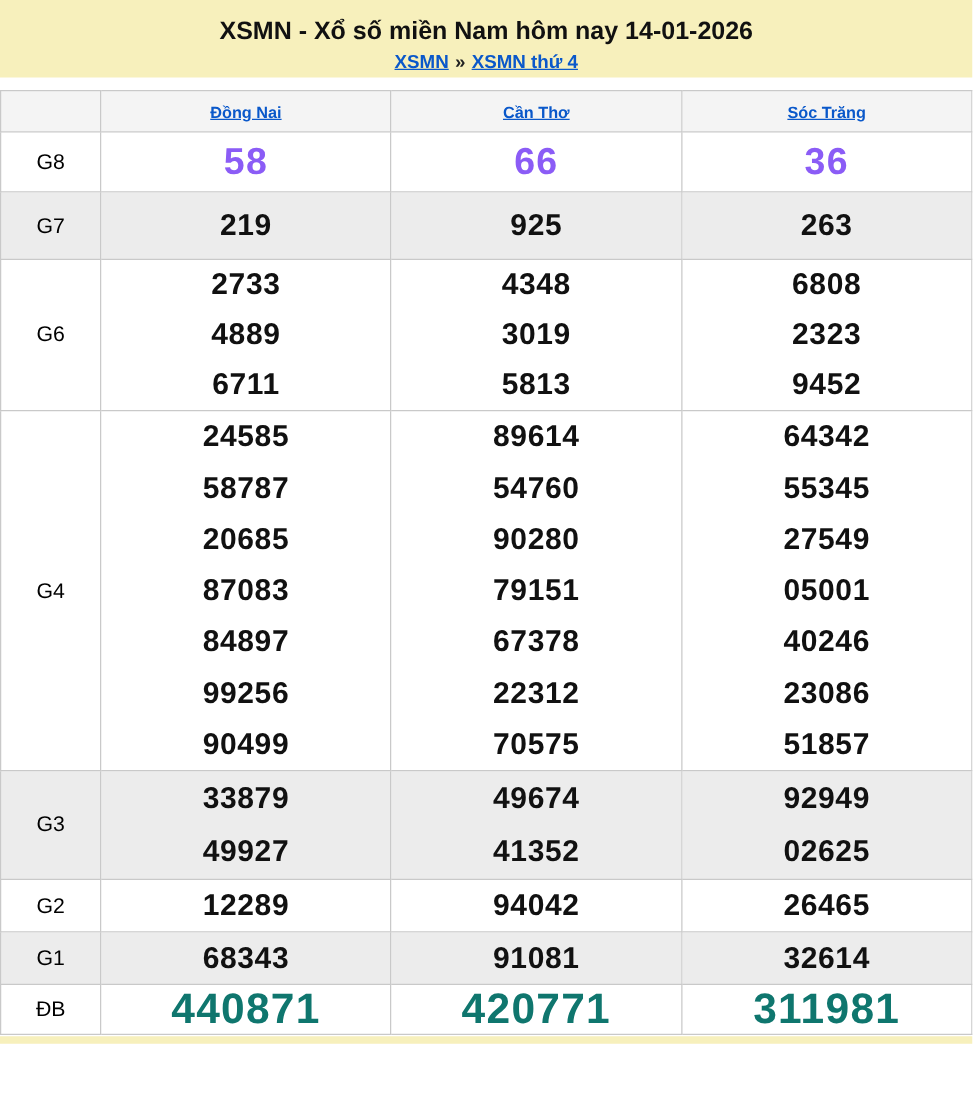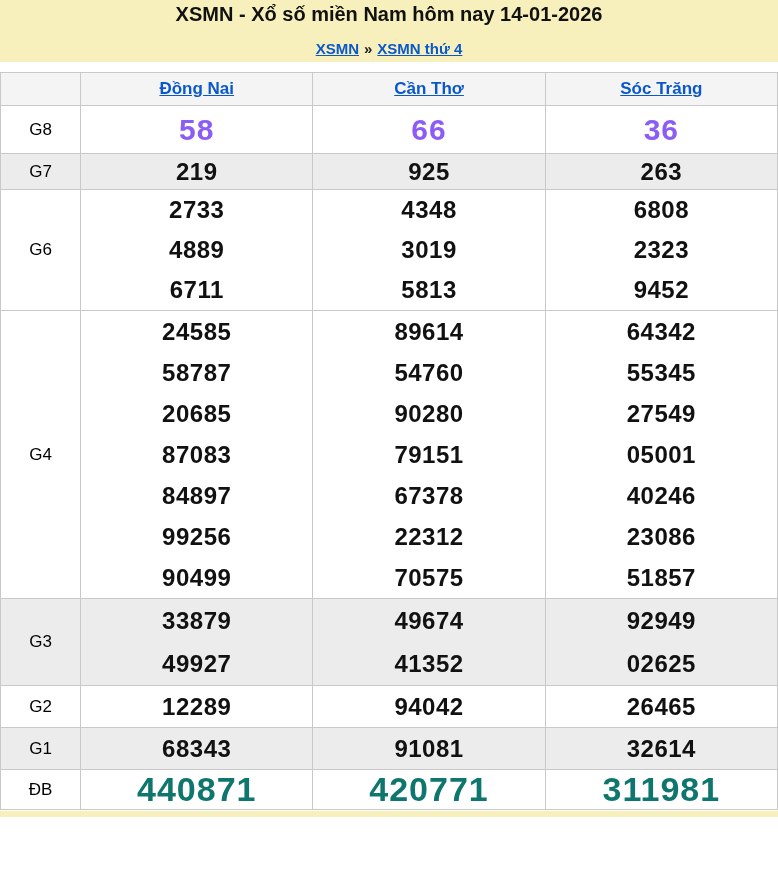--- a/index.html
+++ b/index.html
@@ -4,28 +4,28 @@
 <style>
   * { margin:0; padding:0; box-sizing:border-box; }
   html,body { width:778px; background:#fff; font-family:"Liberation Sans", sans-serif; }
   body { height:882px; overflow:hidden; }
 
   
   .banner {
     width:778px; height:62px;
     background:#f7f0bc;
     text-align:center;
-    padding-top:1px;
+    padding-top:12px;
   }
   .page-title {
     font-size:20px; font-weight:bold; color:#111;
     line-height:26px;
   }
   .breadcrumb {
-    margin-top:12px;
+    margin-top:2px;
     font-size:15px; font-weight:bold;
     line-height:20px;
   }
   .breadcrumb a {
     color:#0a58ca; text-decoration:underline; cursor:pointer;
   }
   .breadcrumb .sep { color:#222; padding:0 5px; font-weight:bold; }
 
   
   .table-wrap { margin-top:10px; }
@@ -39,42 +39,42 @@
     text-align:center;
     vertical-align:middle;
     overflow:hidden;
   }
   col.c-label { width:80px; }
   col.c-data  { width:232px; }
 
   tr.head-row th {
     background:#f4f4f4;
     height:33px;
-    font-size:17px;
+    font-size:13px;
   }
   tr.head-row a {
     color:#0a58ca; font-weight:bold; text-decoration:underline; cursor:pointer;
   }
 
   td.label-cell {
     font-size:17px; font-weight:normal; color:#000;
     background:inherit;
   }
   .num {
     font-size:24px; font-weight:bold; color:#111;
     letter-spacing:0.5px;
   }
   .g8num  { font-size:30px; font-weight:bold; color:#8b5cf6; letter-spacing:1px; }
   .dbnum  { font-size:34px; font-weight:bold; color:#0f766e; letter-spacing:1px; }
 
   tr.stripe td { background:#ececec; }
   tr.white  td { background:#ffffff; }
 
   .h48 { height:48px; }
-  .h47 { height:36px; }
+  .h47 { height:54px; }
   .h45 { height:45px; }
   .h42 { height:42px; }
   .h54 { height:40px; }
   .lh40 { line-height:40px; height:40px; }
   .lh41 { line-height:41px; height:41px; }
   .lh43 { line-height:43px; height:43px; }
 
   
   .bottom-strip {
     width:778px; height:6px;

